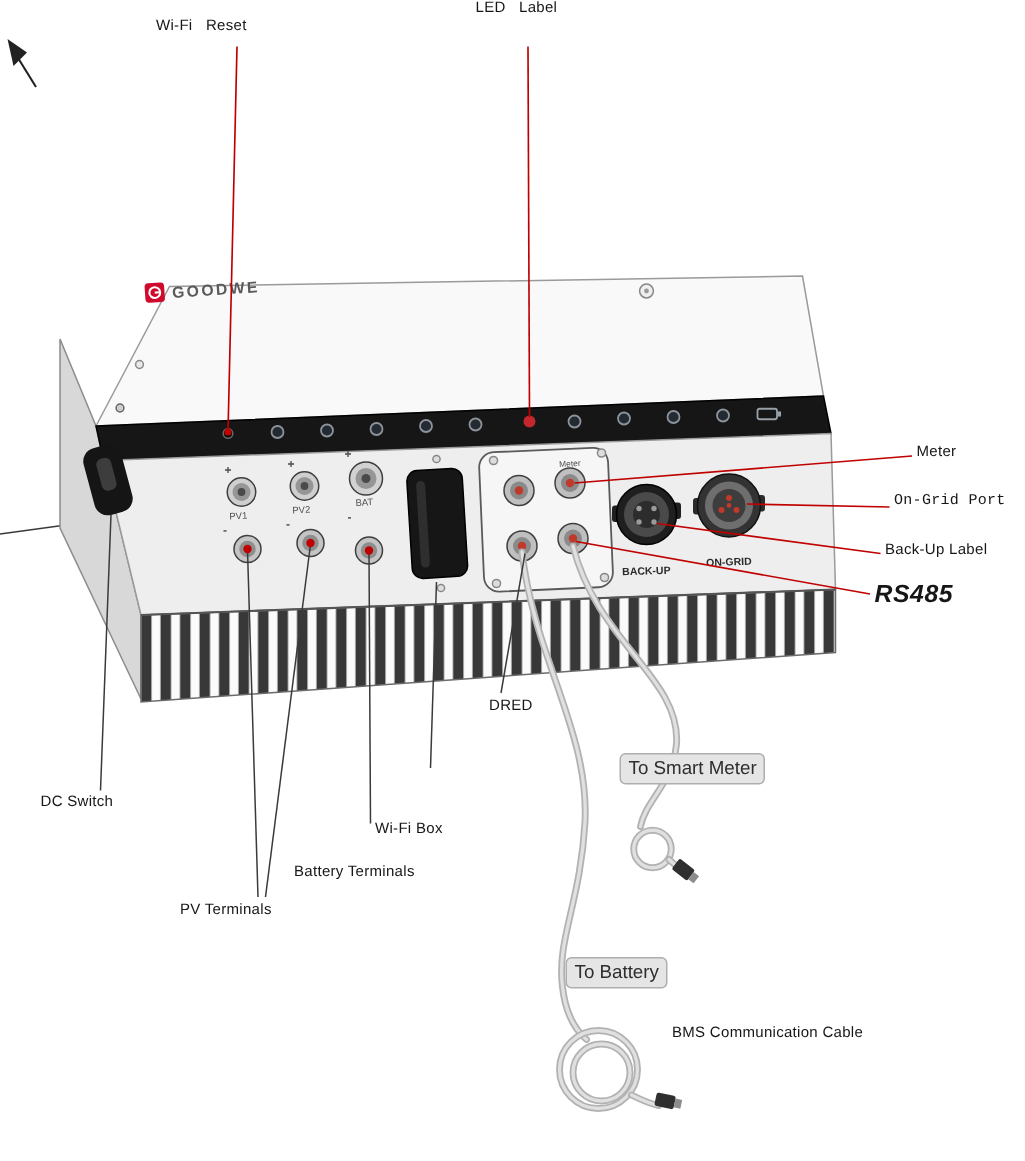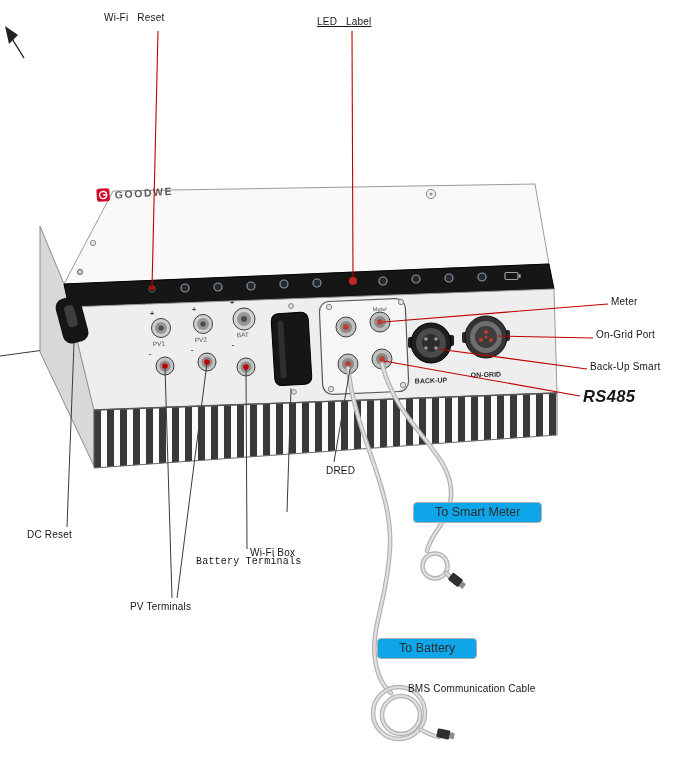--- a/index.html
+++ b/index.html
@@ -3,22 +3,22 @@
 <meta charset="utf-8">
 <style>
   * { margin:0; padding:0; box-sizing:border-box; }
   html,body { background:#ffffff; }
   body { font-family:"Liberation Sans", sans-serif; }
   .stage { position:relative; width:683px; height:774px; background:#fff; overflow:hidden; }
   .stage > svg { position:absolute; left:0; top:0; font-family:"Liberation Sans", sans-serif; }
   .lbl { position:absolute; font-size:10px; color:#161616; white-space:nowrap; letter-spacing:.2px; }
   .lbl.ws { word-spacing:6px; }
   .lbl.bold { font-weight:bold; font-size:16.5px; letter-spacing:.4px; }
-  .tag { position:absolute; background:#0ea5e9; border:1px solid #aeaeae; border-radius:4px;
-         padding:2px 21px 3px; font-size:12.5px; color:#2e2e2e; white-space:nowrap; }
+  .tag { position:absolute; background:#e5e5e5; border:1px solid #aeaeae; border-radius:4px;
+         padding:2px 5px 3px; font-size:12.5px; color:#2e2e2e; white-space:nowrap; }
   .led-ico { fill:#232a31; stroke:#8d939b; stroke-width:1.2; }
   .cable-o { fill:none; stroke:#b2b2b2; stroke-width:4.6; stroke-linecap:round; }
   .cable-i { fill:none; stroke:#e0e0e0; stroke-width:2.2; stroke-linecap:round; }
   .red-line { stroke:#c00000; stroke-width:1.1; }
   .dark-line { stroke:#3a3a3a; stroke-width:1; }
   .tiny { fill:#4d4d4d; }
 </style>
 </head>
 <body>
 
@@ -225,28 +225,28 @@
   <line class="dark-line" x1="287" y1="512" x2="291" y2="388"></line>
   <line class="dark-line" x1="247" y1="549" x2="246" y2="368"></line>
   <line class="dark-line" x1="172" y1="598" x2="165" y2="367"></line>
   <line class="dark-line" x1="177" y1="598" x2="207" y2="363"></line>
   <circle cx="165" cy="366" r="2.8" fill="#c00000"></circle>
   <circle cx="207" cy="362" r="2.8" fill="#c00000"></circle>
   <circle cx="246" cy="367" r="2.8" fill="#c00000"></circle>
 </svg>
 
 <div class="lbl ws" style="left:104px; top:12px;">Wi-Fi Reset</div>
-<div class="lbl ws" style="left:317px; top:16px;text-decoration:underline;">LED Label</div>
+<div class="lbl ws" style="left:317px; top:0;">LED Label</div>
 <div class="lbl" style="left:611px; top:296px;">Meter</div>
-<div class="lbl" style="left:596px; top:329px;">On-Grid Port</div>
-<div class="lbl" style="left:590px; top:361px;">Back-Up Smart</div>
+<div class="lbl" style="left:596px; top:329px;font-family:Liberation Mono, monospace;">On-Grid Port</div>
+<div class="lbl" style="left:590px; top:361px;">Back-Up Label</div>
 <div class="lbl bold" style="left:583px; top:387px;font-style:italic;">RS485</div>
 <div class="lbl" style="left:326px; top:465px;">DRED</div>
-<div class="lbl" style="left:27px;  top:529px;">DC Reset</div>
+<div class="lbl" style="left:27px;  top:529px;">DC Switch</div>
 <div class="lbl" style="left:250px; top:515px;margin-top:32px;">Wi-Fi Box</div>
-<div class="lbl" style="left:196px; top:556px;font-family:Liberation Mono, monospace;">Battery Terminals</div>
-<div class="lbl" style="left:130px; top:601px;">PV Terminals</div>
-<div class="lbl" style="left:408px; top:683px;">BMS Communication Cable</div>
+<div class="lbl" style="left:196px; top:576px;">Battery Terminals</div>
+<div class="lbl" style="left:120px; top:601px;">PV Terminals</div>
+<div class="lbl" style="left:448px; top:683px;">BMS Communication Cable</div>
 
 <div class="tag" style="left:413px; top:502px;">To Smart Meter</div>
 <div class="tag" style="left:377px; top:638px;text-align:center;">To Battery</div>
 
 </div>
 
 </body></html>

